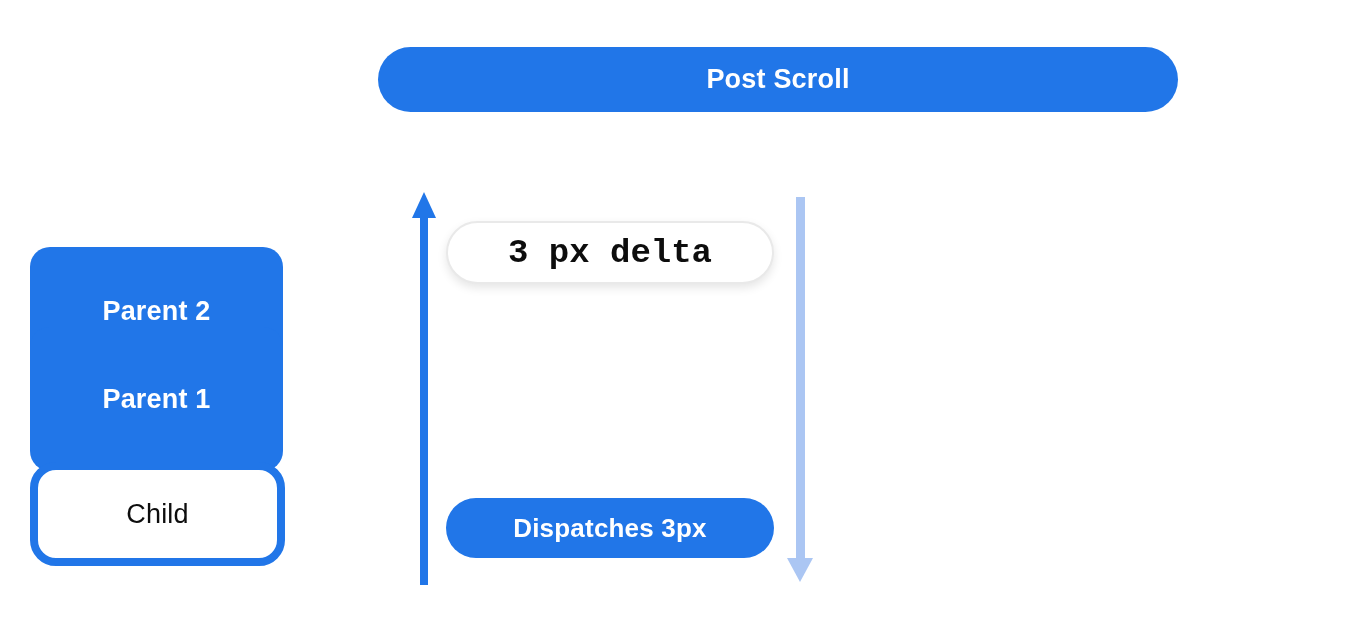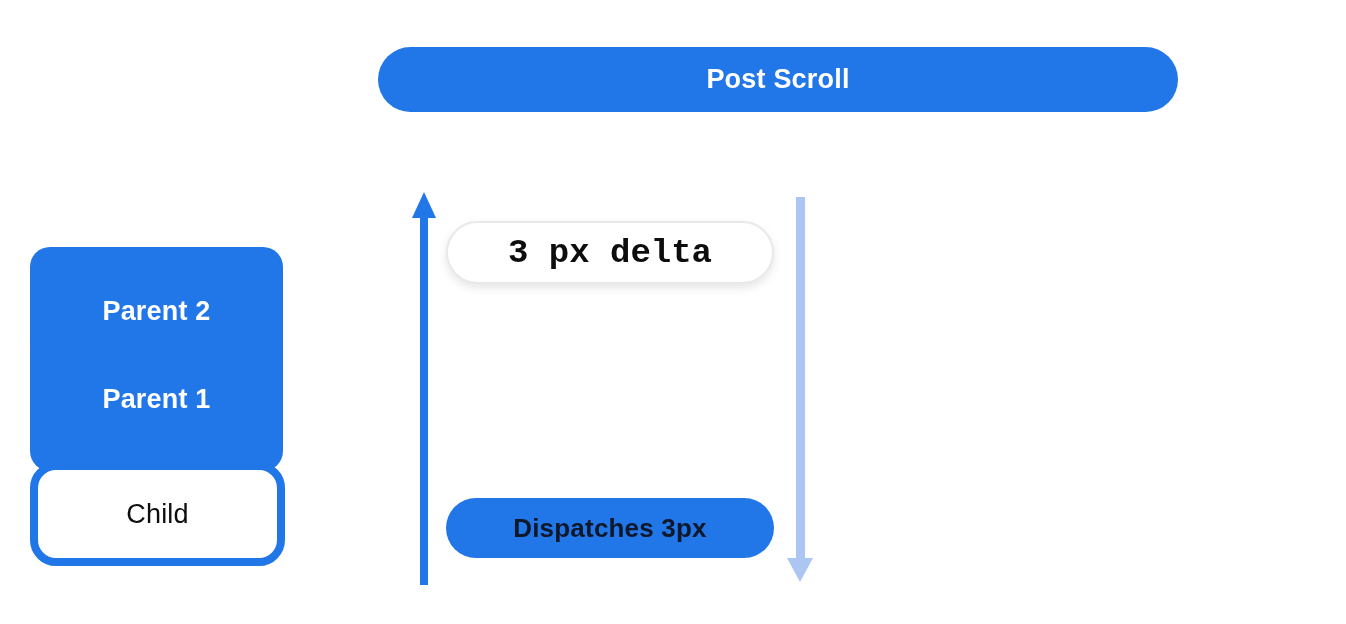--- a/index.html
+++ b/index.html
@@ -74,21 +74,21 @@
   .delta-pill{
     left:446px;top:221px;width:328px;height:63px;
     background:var(--white);
     border:2px solid var(--pill-border);
     box-shadow:0 4px 10px rgba(0,0,0,.10);
     color:var(--text-dark);font-weight:700;font-size:34px;font-family:Liberation Mono, monospace;
   }
   .dispatch-pill{
     left:446px;top:498px;width:328px;height:60px;
     background:var(--primary-blue);
-    color:#0f172a;font-weight:700;font-size:26px;letter-spacing:.2px;
+    color:#ffffff;font-weight:700;font-size:26px;letter-spacing:.2px;
   }
 </style>
 </head>
 <body>
 
 <div class="stage">
 
   <div class="pill title-pill">
     <span>Post Scroll</span>
   </div>

